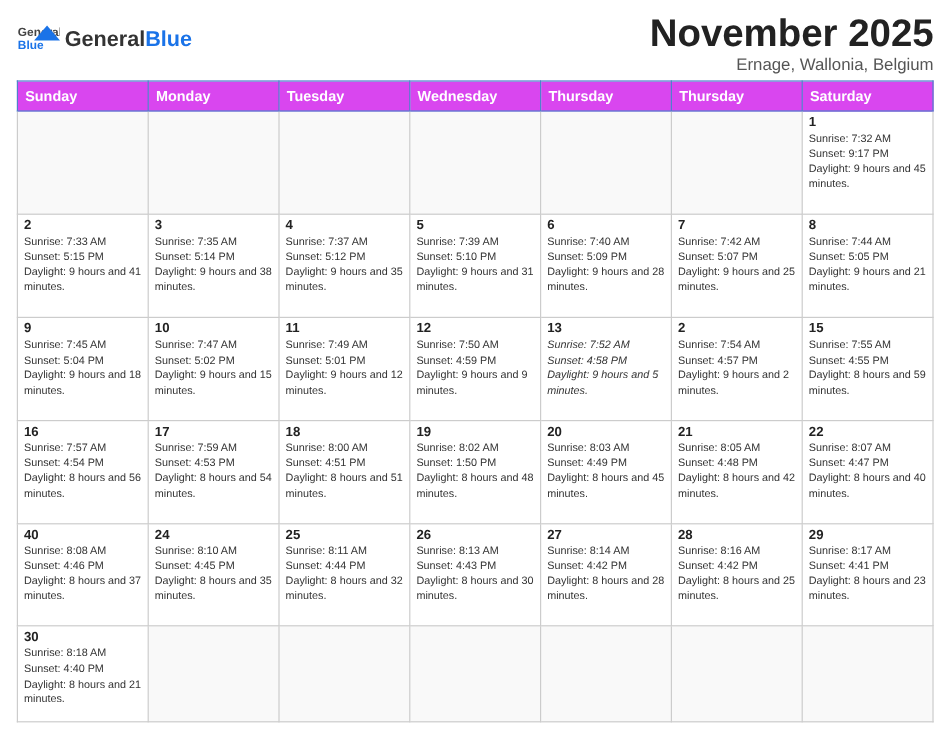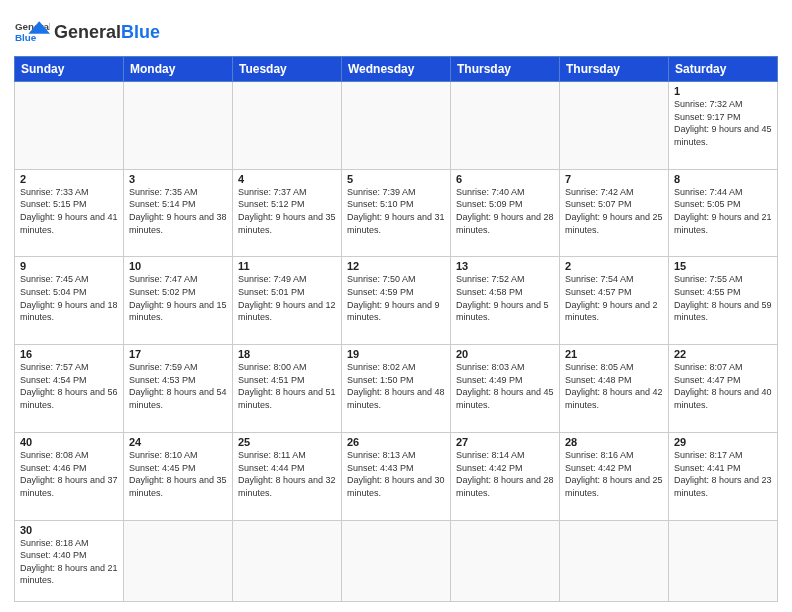--- a/index.html
+++ b/index.html
@@ -55,21 +55,21 @@
       color: #555;
     }
     .calendar {
       flex: 1;
       border: 1px solid #ccc;
       border-collapse: collapse;
       width: 100%;
       table-layout: fixed;
     }
     .calendar th {
-      background: #1d4ed8;
+      background: #d946ef;
       color: #fff;
       font-size: 12px;
       font-weight: bold;
       text-align: left;
       padding: 5px 6px;
       border: 1px solid #5080cc;
     }
     .calendar td {
       vertical-align: top;
       border: 1px solid #ccc;
@@ -109,20 +109,24 @@
   <text x="1" y="18" font-size="11" font-weight="bold" fill="#444" font-family="Arial">General</text>
   <text x="1" y="30" font-size="11" font-weight="bold" fill="#1a73e8" font-family="Arial">Blue</text>
   <polygon points="28,8 40,22 16,22" fill="#1a73e8"></polygon>
 </svg>
       <div>
         <div class="logo-text">
           <span class="general">General</span><span class="blue">Blue</span>
         </div>
       </div>
     </div>
+    <div class="title-block">
+      <div class="month-title">November 2025</div>
+      <div class="location">Ernage, Wallonia, Belgium</div>
+    </div>
   </div>
 
   <table class="calendar">
     <thead>
       <tr>
         <th>Sunday</th>
         <th>Monday</th>
         <th>Tuesday</th>
         <th>Wednesday</th>
         <th>Thursday</th>
@@ -209,21 +213,21 @@
 Daylight: 9 hours and 12 minutes.</div>
           </td>
           <td>
             <span class="day-num">12</span>
             <div class="day-info" style="white-space: pre-line;">Sunrise: 7:50 AM
 Sunset: 4:59 PM
 Daylight: 9 hours and 9 minutes.</div>
           </td>
           <td>
             <span class="day-num">13</span>
-            <div class="day-info" style="white-space: pre-line;">Sunrise: 7:52 AM
+            <div class="day-info" style="white-space: pre-line; font-style: italic;">Sunrise: 7:52 AM
 Sunset: 4:58 PM
 Daylight: 9 hours and 5 minutes.</div>
           </td>
           <td>
             <span class="day-num">2</span>
             <div class="day-info" style="white-space: pre-line;">Sunrise: 7:54 AM
 Sunset: 4:57 PM
 Daylight: 9 hours and 2 minutes.</div>
           </td>
           <td>

